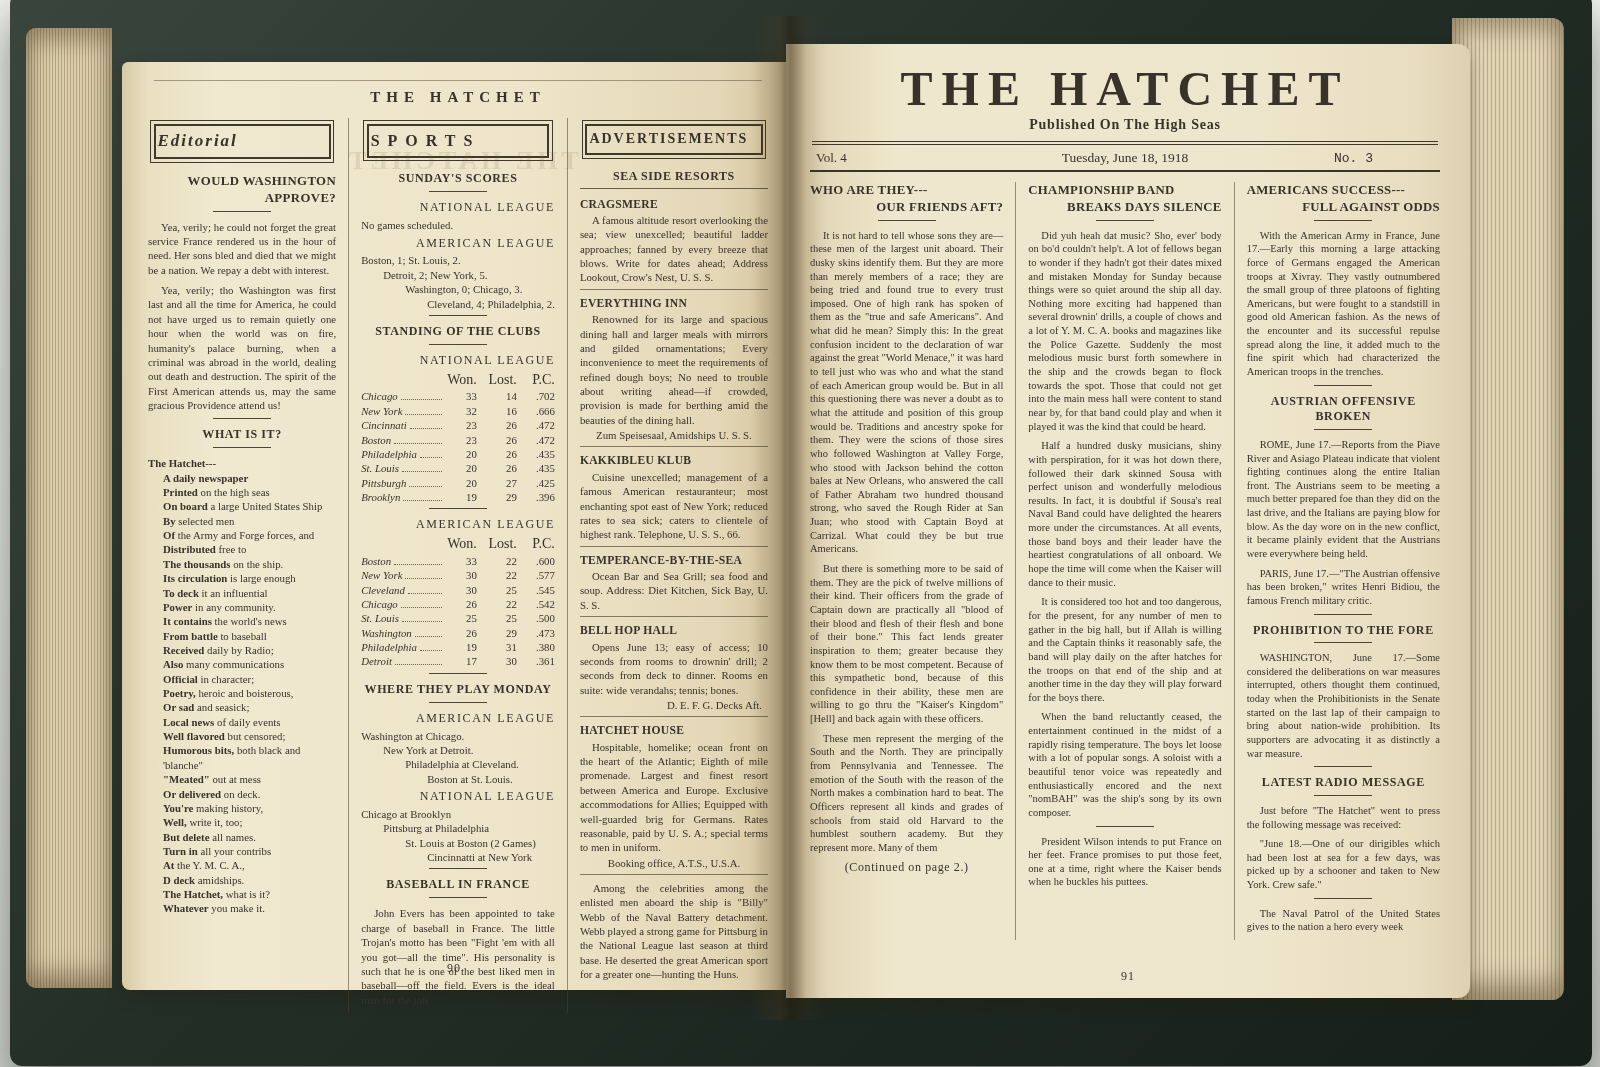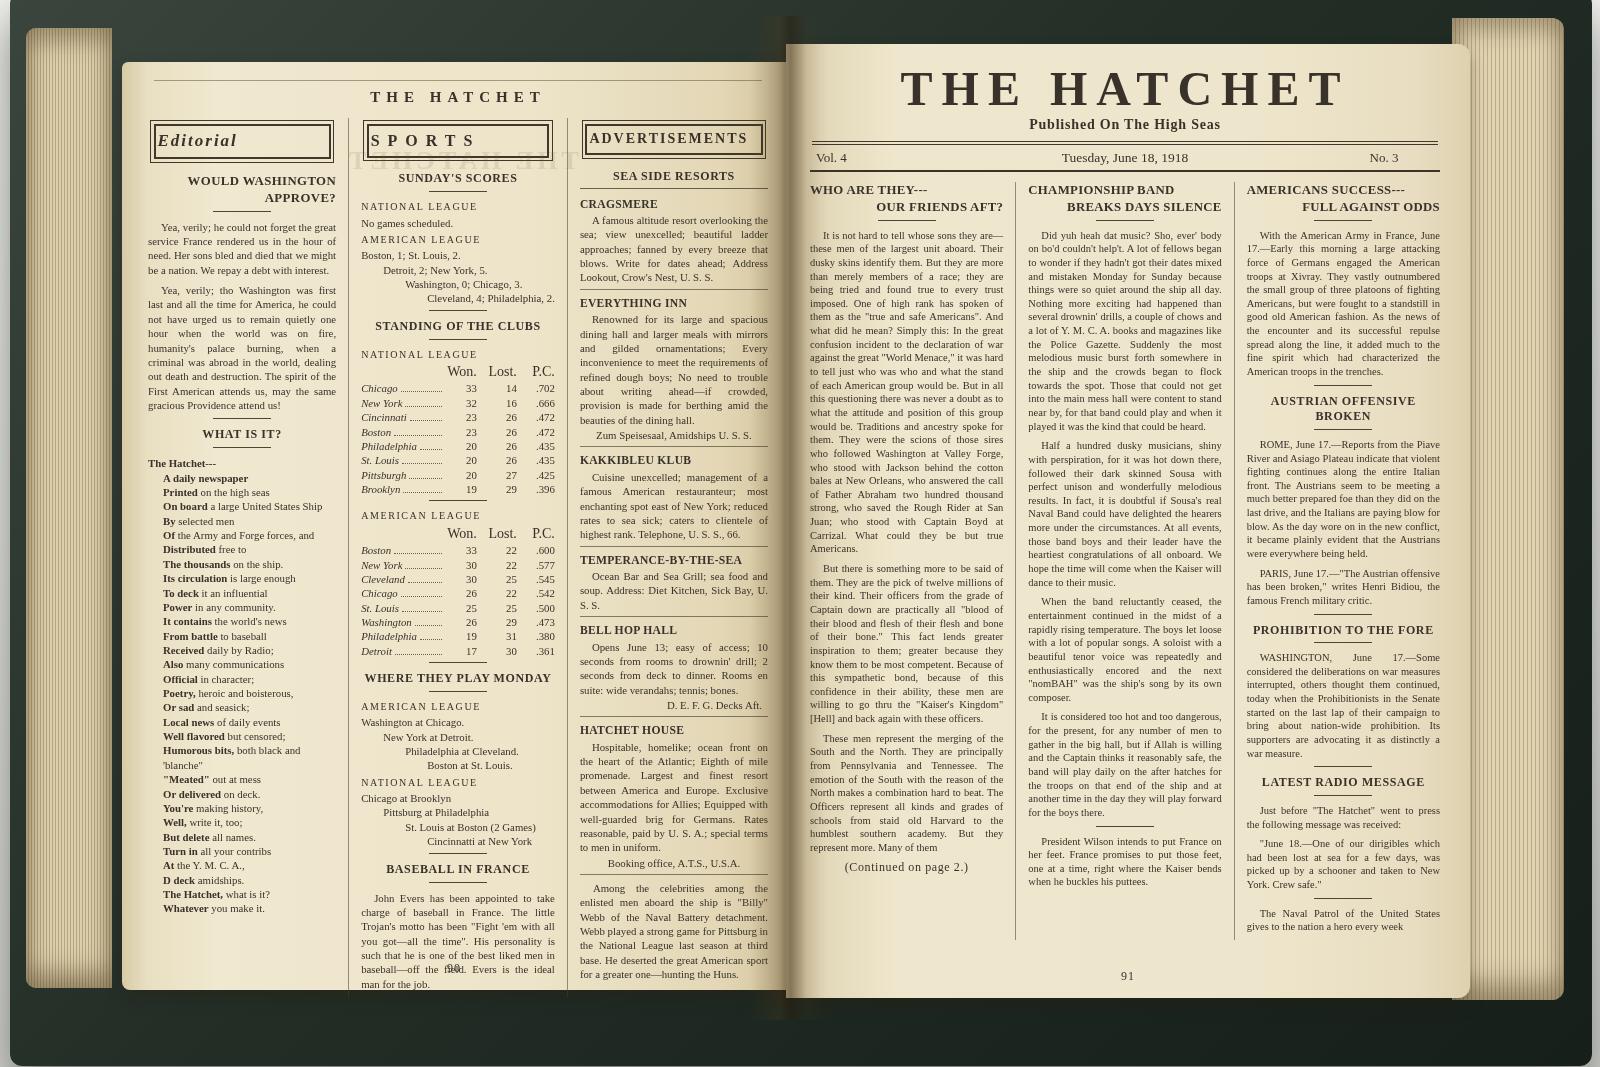--- a/index.html
+++ b/index.html
@@ -66,21 +66,21 @@
   .boxhead .inner { border:2px solid #40382a; text-align:left; font-weight:bold; padding:4px 2px 5px; }
   .ed-label { font-size:17px; font-style:italic; letter-spacing:2px; }
   .sports-label { font-size:16px; letter-spacing:8px; }
   .ads-label { font-size:14px; letter-spacing:2px; }
 
   .headline { text-align:right; font-weight:bold; font-size:12.8px; letter-spacing:.4px; margin-top:2px; }
   .rule-sm { width:58px; border-top:1px solid rgba(60,52,36,.9); margin:4px auto 8px; }
   .rule-full { border-top:1px solid rgba(60,52,36,.75); margin:3px 0 8px; }
   p.body { margin:0 0 6px; text-indent:13px; text-align:justify; }
   .subhead { text-align:center; font-weight:bold; font-size:12px; letter-spacing:.6px; }
-  .league { text-align:left; font-size:10px; letter-spacing:1.6px; margin:3px 0 2px; }
+  .league { text-align:right; font-size:12px; letter-spacing:1.6px; margin:3px 0 2px; }
   .stagger div { white-space:nowrap; }
   .stagger div:nth-child(2) { margin-left:22px; }
   .stagger div:nth-child(3) { margin-left:44px; }
   .stagger div:nth-child(4) { margin-left:66px; }
 
   .st-headrow { display:flex; font-size:14px; }
   .st-sp { flex:1; }
   .cw { width:32px; text-align:right; }
   .cl { width:40px; text-align:right; }
   .cp { width:38px; text-align:right; }
@@ -97,21 +97,21 @@
   .ad p { margin:0; text-indent:12px; text-align:justify; }
   .ad-tag { text-align:center; margin-top:1px; }
   .ad-tag.right { text-align:right; padding-right:6px; }
 
   .mast h1 { text-align:center; font-size:48px; font-weight:bold; letter-spacing:9px; line-height:1.05; margin-top:6px; }
   .mast .pub { text-align:center; font-weight:bold; font-size:14px; letter-spacing:.8px; margin-top:3px; }
   .dbl { height:4px; border-top:1px solid #40382a; border-bottom:1px solid #40382a; margin:8px 2px 0; }
   .dateline { display:flex; align-items:baseline; padding:5px 6px 4px; font-size:13px; }
   .dateline .vol { width:100px; }
   .dateline .date { flex:1; text-align:center; font-size:13.5px; }
-  .dateline .num { width:100px; text-align:center; }
+  .dateline .num { width:100px; text-align:left;font-family:Liberation Mono, monospace; }
   .heavy { border-top:2px solid #3a3326; margin:0 0 10px; }
 
   .hl1 { font-weight:bold; font-size:12.8px; letter-spacing:.3px; }
   .hl2 { font-weight:bold; font-size:12.8px; letter-spacing:.3px; text-align:right; }
   .pageno { position:absolute; bottom:14px; left:0; right:0; text-align:center; font-size:12px; letter-spacing:1px; }
 </style>
 </head>
 <body>
 
 <div class="book"></div>
@@ -405,22 +405,22 @@
         <p class="body">These men represent the merging of the South and the North. They are principally from Pennsylvania and Tennessee. The emotion of the South with the reason of the North makes a combination hard to beat. The Officers represent all kinds and grades of schools from staid old Harvard to the humblest southern academy. But they represent more. Many of them</p>
         <div class="subhead" style="font-weight:normal;">(Continued on page 2.)</div>
       </section>
 
       <section class="col">
         <div class="hl1">CHAMPIONSHIP BAND</div>
         <div class="hl2">BREAKS DAYS SILENCE</div>
         <div class="rule-sm"></div>
         <p class="body">Did yuh heah dat music? Sho, ever' body on bo'd couldn't help't. A lot of fellows began to wonder if they hadn't got their dates mixed and mistaken Monday for Sunday because things were so quiet around the ship all day. Nothing more exciting had happened than several drownin' drills, a couple of chows and a lot of Y. M. C. A. books and magazines like the Police Gazette. Suddenly the most melodious music burst forth somewhere in the ship and the crowds began to flock towards the spot. Those that could not get into the main mess hall were content to stand near by, for that band could play and when it played it was the kind that could be heard.</p>
         <p class="body">Half a hundred dusky musicians, shiny with perspiration, for it was hot down there, followed their dark skinned Sousa with perfect unison and wonderfully melodious results. In fact, it is doubtful if Sousa's real Naval Band could have delighted the hearers more under the circumstances. At all events, those band boys and their leader have the heartiest congratulations of all onboard. We hope the time will come when the Kaiser will dance to their music.</p>
+        <p class="body">It is considered too hot and too dangerous, for the present, for any number of men to gather in the big hall, but if Allah is willing and the Captain thinks it reasonably safe, the band will play daily on the after hatches for the troops on that end of the ship and at another time in the day they will play forward for the boys there.</p>
         <p class="body">When the band reluctantly ceased, the entertainment continued in the midst of a rapidly rising temperature. The boys let loose with a lot of popular songs. A soloist with a beautiful tenor voice was repeatedly and enthusiastically encored and the next "nomBAH" was the ship's song by its own composer.</p>
-        <p class="body">It is considered too hot and too dangerous, for the present, for any number of men to gather in the big hall, but if Allah is willing and the Captain thinks it reasonably safe, the band will play daily on the after hatches for the troops on that end of the ship and at another time in the day they will play forward for the boys there.</p>
         <div class="rule-sm"></div>
         <p class="body">President Wilson intends to put France on her feet. France promises to put those feet, one at a time, right where the Kaiser bends when he buckles his puttees.</p>
       </section>
 
       <section class="col">
         <div class="hl1">AMERICANS SUCCESS---</div>
         <div class="hl2">FULL AGAINST ODDS</div>
         <div class="rule-sm"></div>
         <p class="body">With the American Army in France, June 17.—Early this morning a large attacking force of Germans engaged the American troops at Xivray. They vastly outnumbered the small group of three platoons of fighting Americans, but were fought to a standstill in good old American fashion. As the news of the encounter and its successful repulse spread along the line, it added much to the fine spirit which had characterized the American troops in the trenches.</p>
         <div class="rule-sm"></div>

